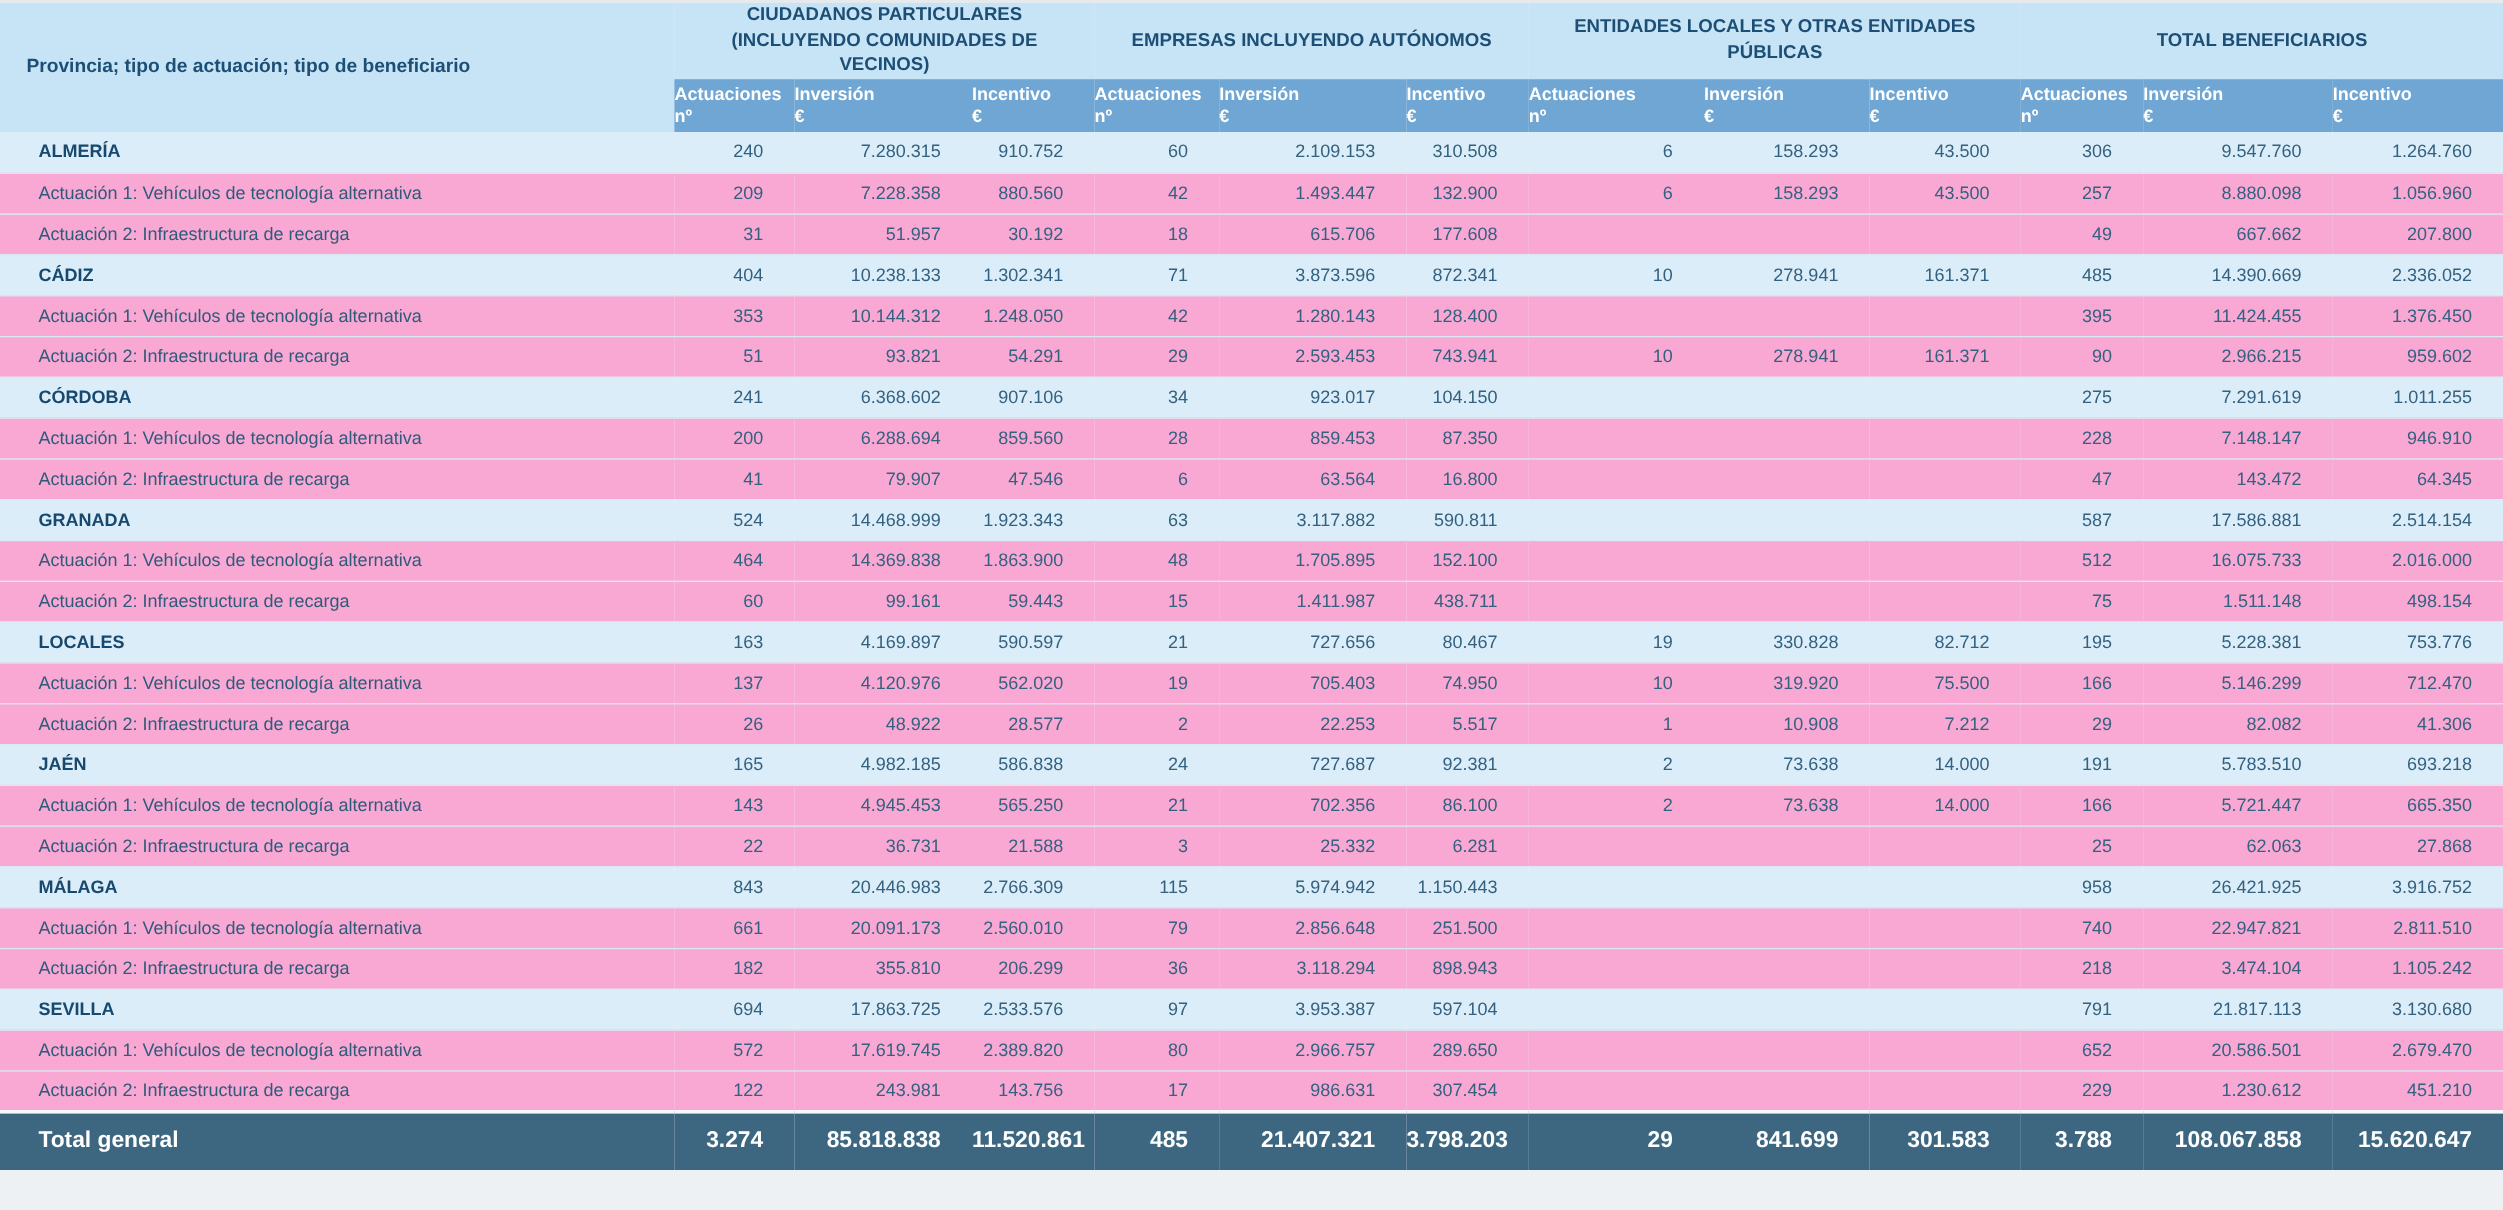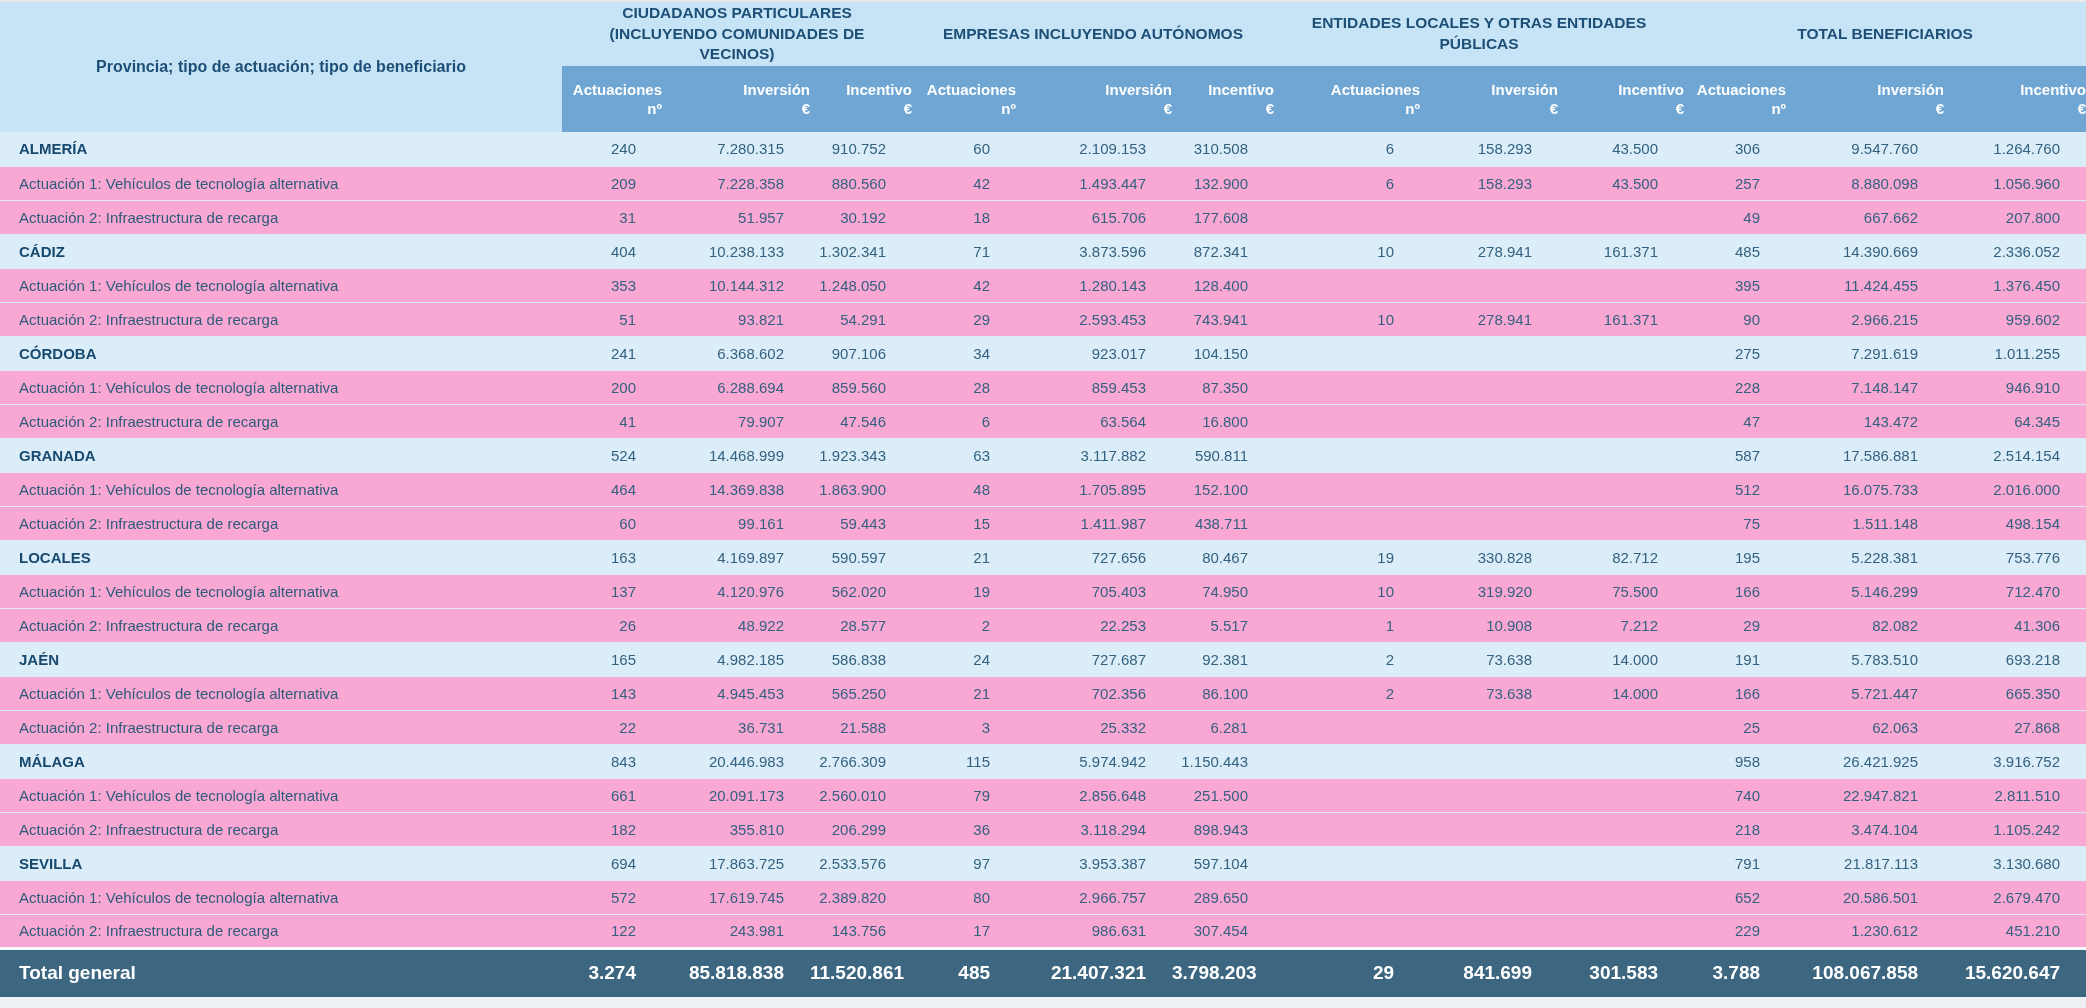--- a/index.html
+++ b/index.html
@@ -4,29 +4,29 @@
 <style>
   *{box-sizing:border-box;margin:0;padding:0}
   html,body{width:2086px;height:1008px;overflow:hidden}
   body{background:#eef1f3;font-family:"Liberation Sans",sans-serif;border-top:2px solid #e9e9e9}
   table.matrix{border-collapse:collapse;table-layout:fixed;width:2086px}
   col.w0{width:562px}col.w1{width:100px}col.w2{width:148px}col.w3{width:102px}
   col.w4{width:104px}col.w5{width:156px}col.w6{width:102px}col.w7{width:146px}
   col.w8{width:138px}col.w9{width:126px}col.w10{width:102px}col.w11{width:158px}col.w12{width:142px}
 
   thead th{vertical-align:middle}
-  .label-head{background:#c6e4f6;color:#1d4f76;font-weight:700;font-size:16px;text-align:center;padding:0 40px;line-height:1.3}
+  .label-head{background:#c6e4f6;color:#1d4f76;font-weight:700;font-size:16px;text-align:left;padding:0 22px;line-height:1.3}
   .group-th{background:#c6e4f6;color:#1d4f76;font-weight:700;font-size:15.5px;text-align:center;height:64px;line-height:1.35;padding:0 14px}
-  .sub-th{background:#6fa6d3;color:#ffffff;font-weight:700;font-size:15px;text-align:right;height:66px;line-height:1.3;vertical-align:middle}
+  .sub-th{background:#6fa6d3;color:#ffffff;font-weight:700;font-size:15px;text-align:left;height:44px;line-height:1.3;vertical-align:middle}
 
   tbody td{font-size:15px;height:34px;border-bottom:1px solid #d9eaf5;vertical-align:middle;color:#33617f}
   tr.province{background:#dbedf8}
   tr.province td.row-label{font-weight:700;color:#17496f}
   tr.action{background:#f9a8d4}
-  td.row-label{padding-left:19px;text-align:left;color:#2e5b7a}
+  td.row-label{padding-left:32px;text-align:left;color:#2e5b7a}
   td.num{text-align:right;padding-right:26px;white-space:nowrap}
 
   tr.total{background:#3d6781;height:49px}
   tr.total td{color:#ffffff;font-weight:700;border-bottom:none;border-top:3px solid #f6fafc;font-size:19px;height:49px}
 </style>
 </head>
 <body>
 
 <table class="matrix">
   <colgroup>

